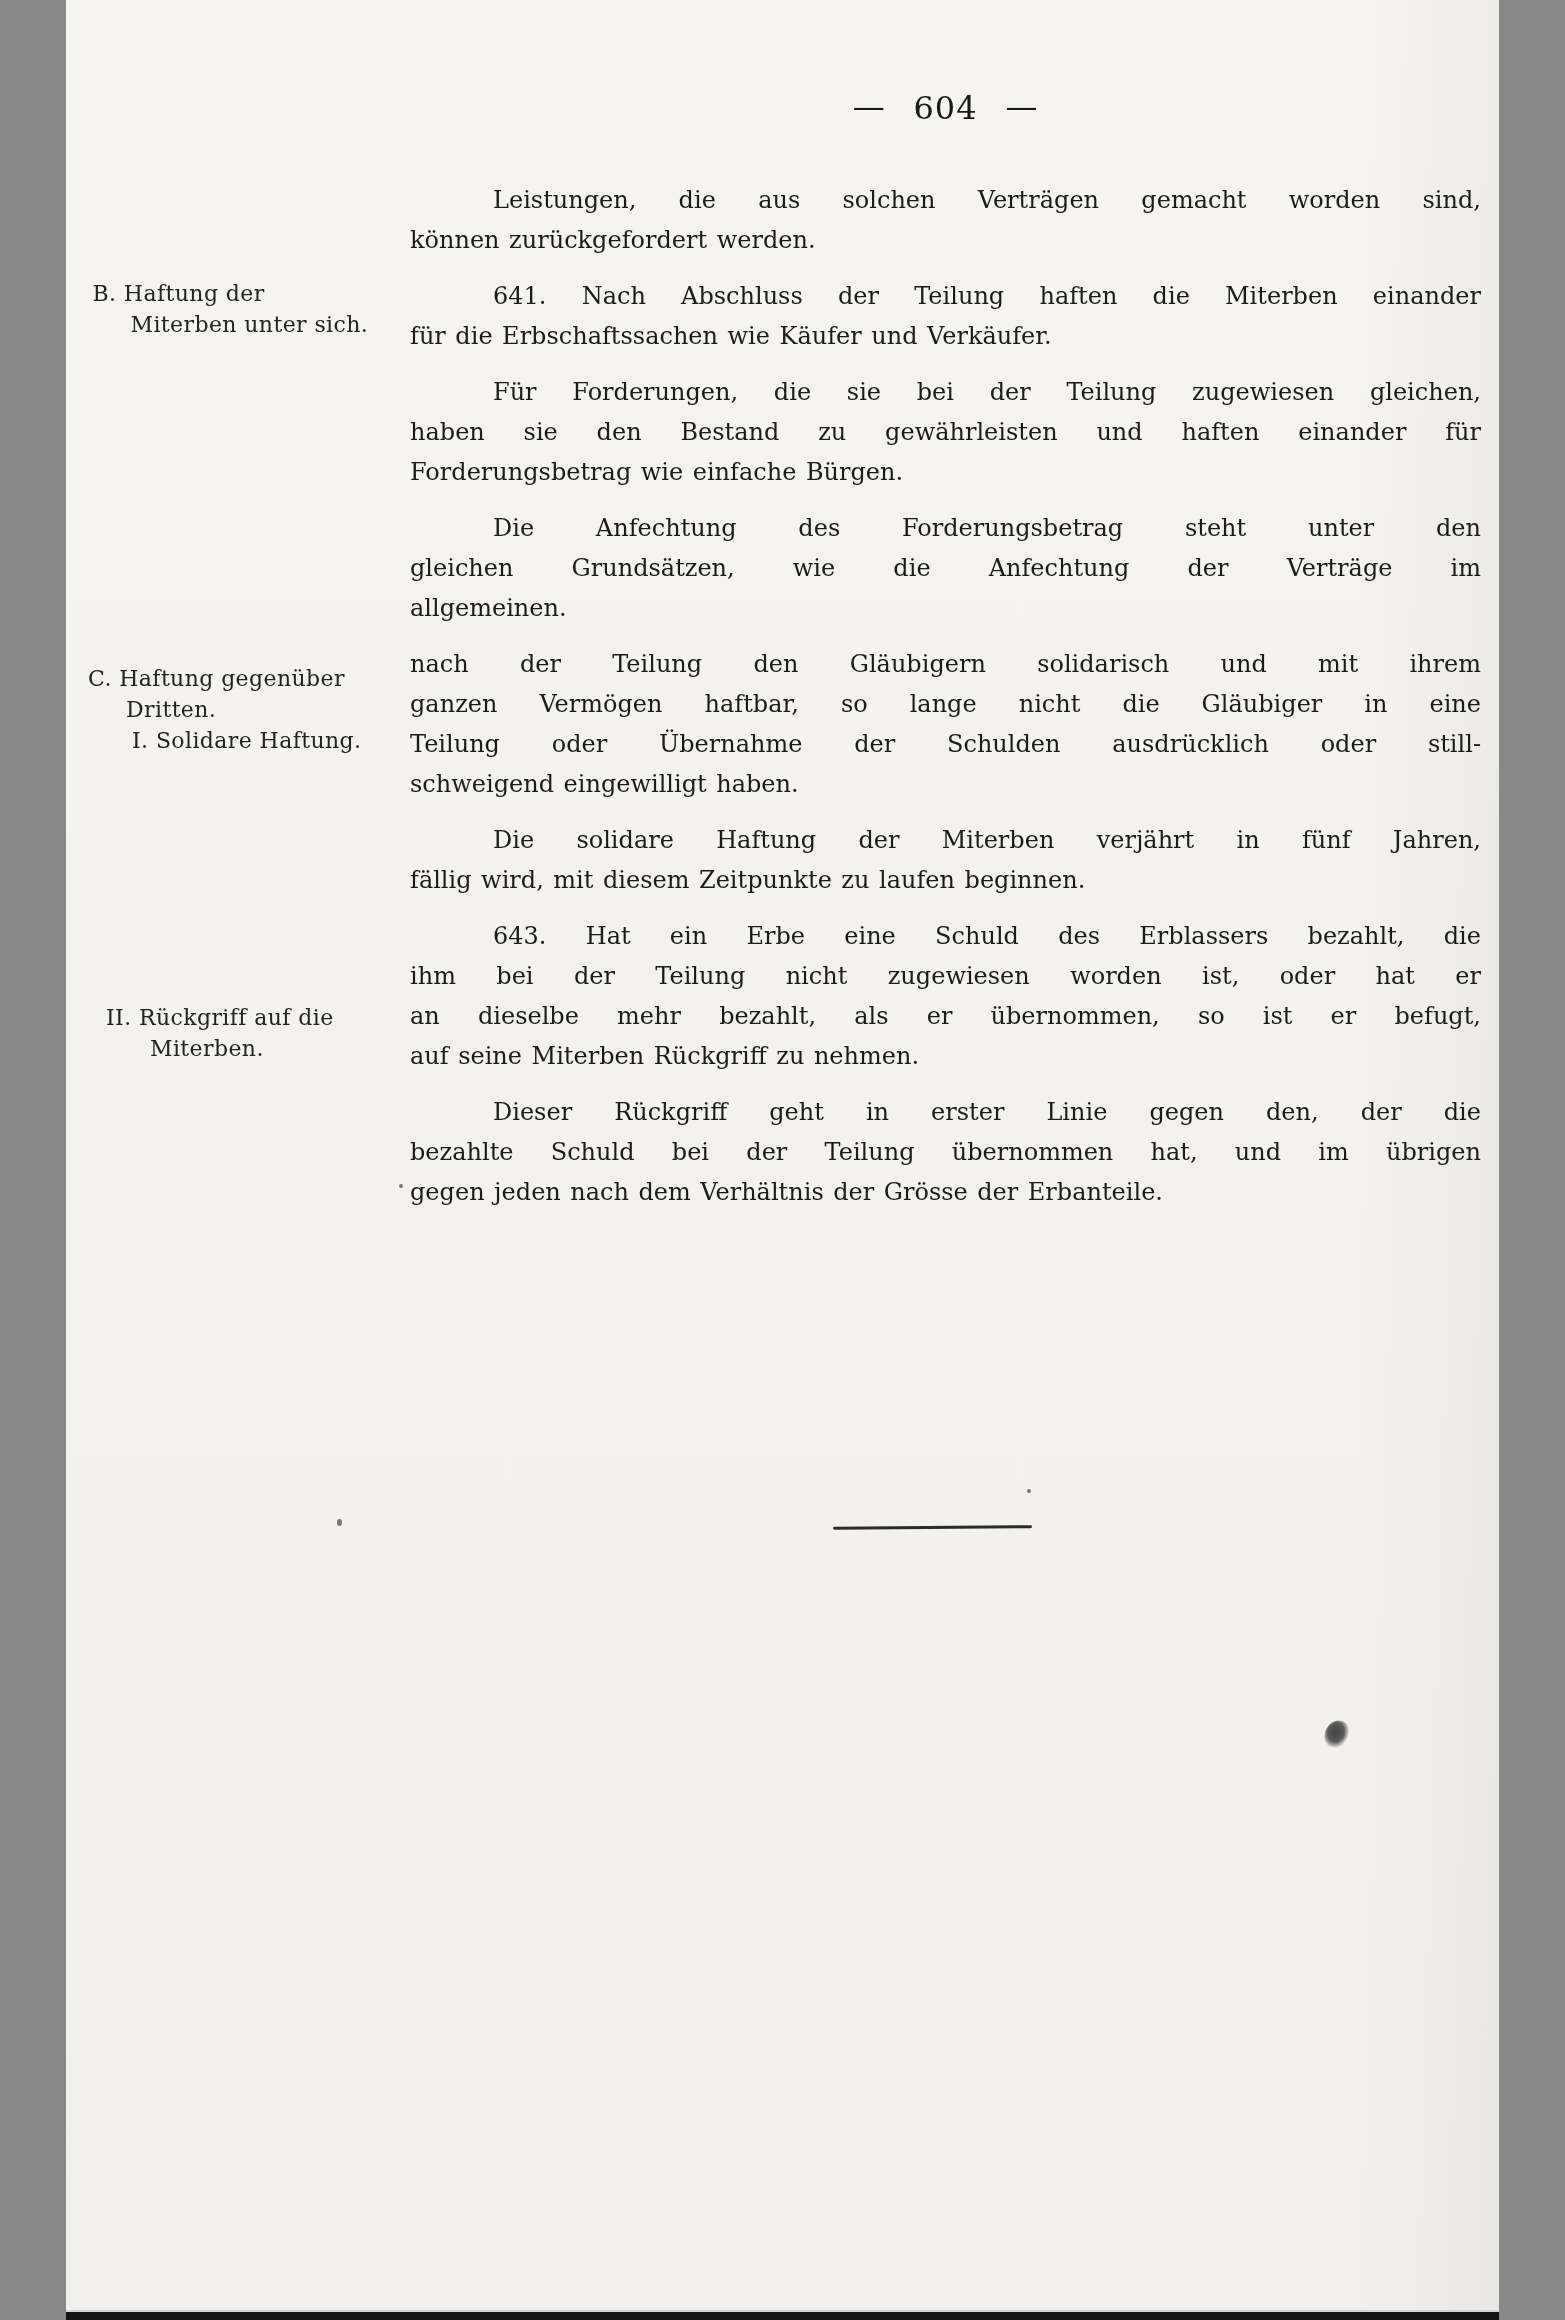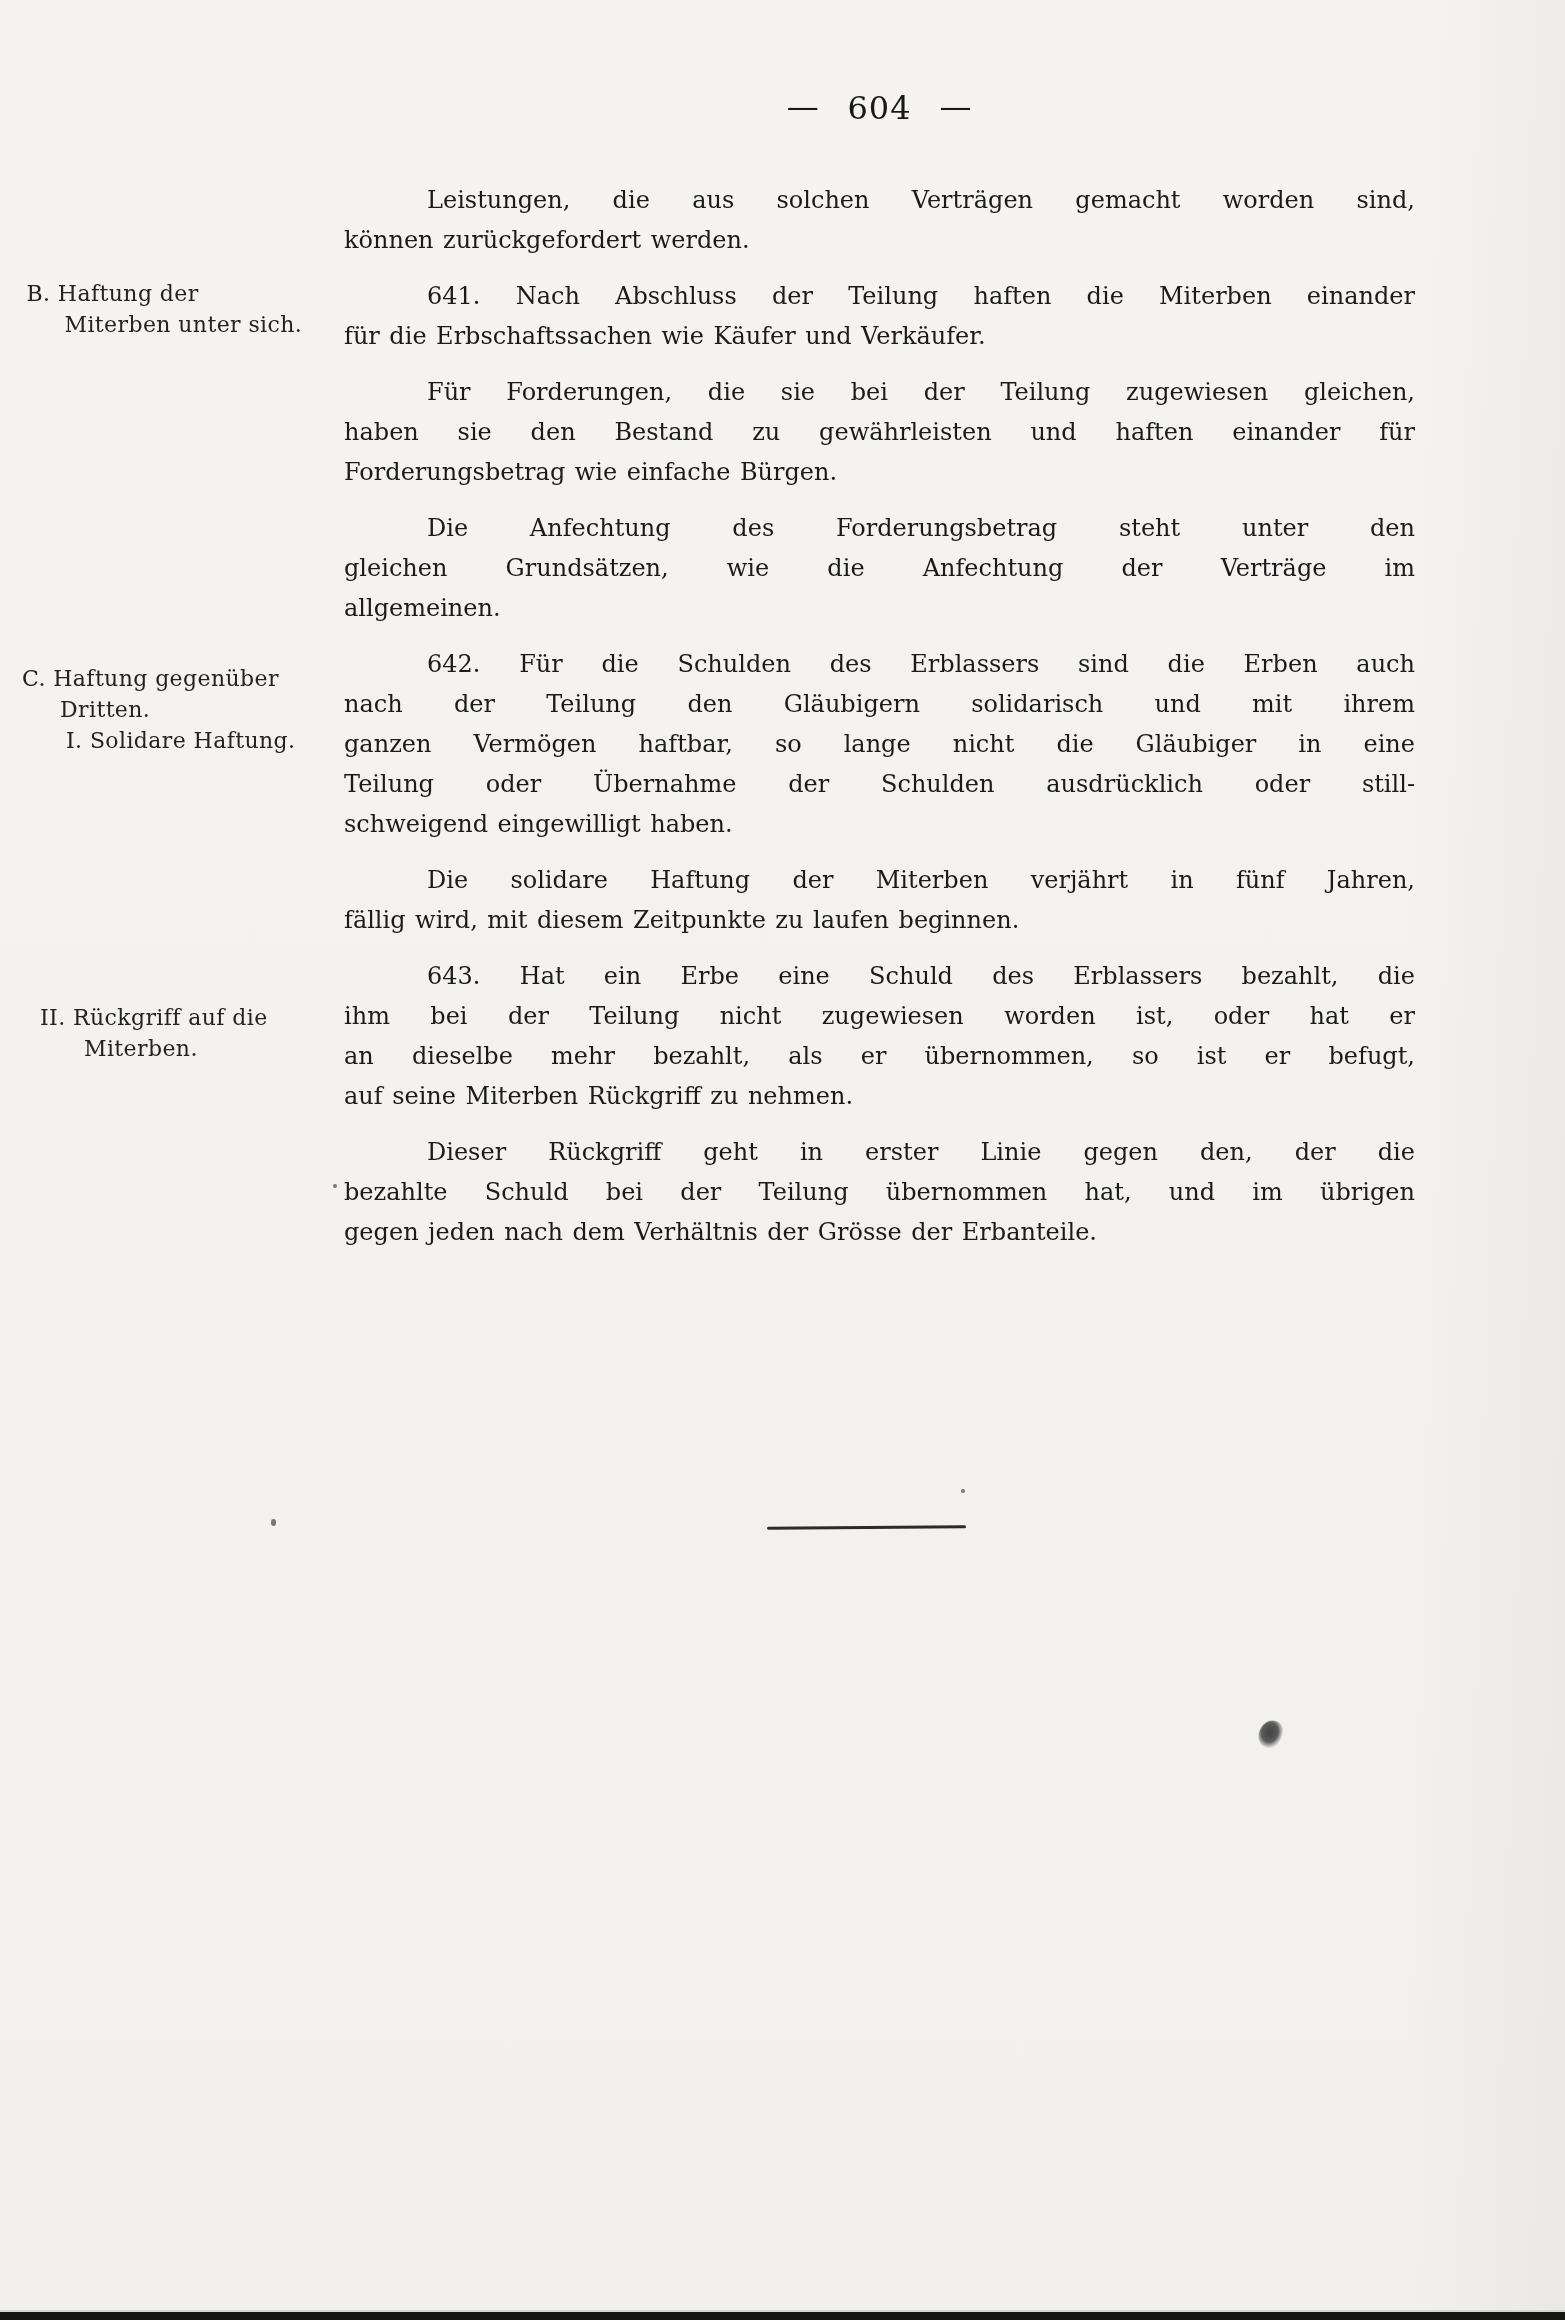--- a/index.html
+++ b/index.html
@@ -1,18 +1,18 @@
 <!DOCTYPE html>
 <html style="font-size:15px"><head>
 <meta charset="utf-8">
 <style>
   html,body { margin:0; padding:0; background:#888; }
   .page {
     position:relative;
-    width:1565px; height:2320px;
+    width:1433px; height:2320px;
     margin:0 auto;
     background:
       linear-gradient(90deg, rgba(0,0,0,0) 0%, rgba(0,0,0,0) 90%, rgba(120,115,105,0.06) 100%),
       linear-gradient(180deg, #f5f4f1 0%, #f3f2ef 45%, #f1f0ed 100%);
     font-family:"DejaVu Serif", "Liberation Serif", serif;
     color:#1c1c1c;
     overflow:hidden;
   }
 
   
@@ -117,21 +117,20 @@
       <div class="line end">Forderungsbetrag wie einfache Bürgen.</div>
     </div>
 
     <div class="para">
       <div class="line first">Die Anfechtung des Forderungsbetrag steht unter den</div>
       <div class="line">gleichen Grundsätzen, wie die Anfechtung der Verträge im</div>
       <div class="line end">allgemeinen.</div>
     </div>
 
     <div class="para">
-      <div class="line first">642.  Für die Schulden des Erblassers sind die Erben auch</div>
       <div class="line">nach der Teilung den Gläubigern solidarisch und mit ihrem</div>
       <div class="line">ganzen Vermögen haftbar, so lange nicht die Gläubiger in eine</div>
       <div class="line">Teilung oder Übernahme der Schulden ausdrücklich oder still-</div>
       <div class="line end">schweigend eingewilligt haben.</div>
     </div>
 
     <div class="para">
       <div class="line first">Die solidare Haftung der Miterben verjährt in fünf Jahren,</div>
       <div class="line end">fällig wird, mit diesem Zeitpunkte zu laufen beginnen.</div>
     </div>

